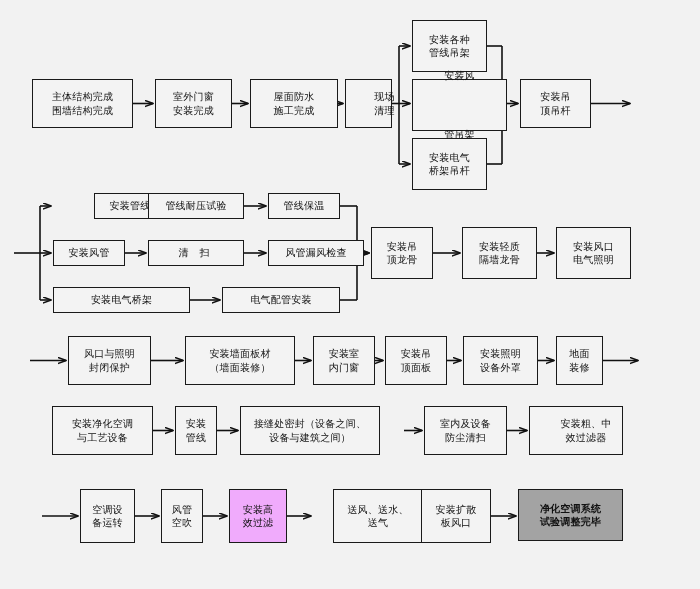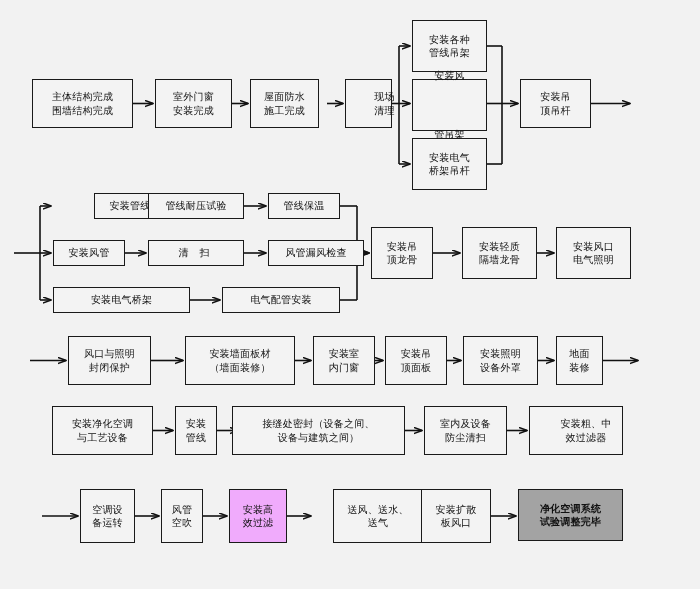--- a/index.html
+++ b/index.html
@@ -117,33 +117,33 @@
 
   <div id="nodes">
       <div class="node" style="left: 32px; top: 79px; width: 101px; height: 49px; border-color: rgb(26, 26, 26); background: rgb(243, 243, 243); color: rgb(17, 17, 17);">
         <span class="ln">主体结构完成</span>
         <span class="ln">围墙结构完成</span>
       </div>
       <div class="node" style="left: 155px; top: 79px; width: 77px; height: 49px; border-color: rgb(26, 26, 26); background: rgb(243, 243, 243); color: rgb(17, 17, 17);">
         <span class="ln">室外门窗</span>
         <span class="ln">安装完成</span>
       </div>
-      <div class="node" style="left: 250px; top: 79px; width: 69px; height: 49px; border-color: rgb(26, 26, 26); background: rgb(243, 243, 243); color: rgb(17, 17, 17);">
+      <div class="node" style="left: 250px; top: 79px; width: 88px; height: 49px; border-color: rgb(26, 26, 26); background: rgb(243, 243, 243); color: rgb(17, 17, 17);">
         <span class="ln">屋面防水</span>
         <span class="ln">施工完成</span>
       </div>
       <div class="node" style="left: 345px; top: 79px; width: 47px; height: 49px; border-color: rgb(26, 26, 26); background: rgb(243, 243, 243); color: rgb(17, 17, 17); padding-left: 32px;">
         <span class="ln">现场</span>
         <span class="ln">清理</span>
       </div>
       <div class="node" style="left: 412px; top: 20px; width: 75px; height: 52px; border-color: rgb(26, 26, 26); background: rgb(243, 243, 243); color: rgb(17, 17, 17);">
         <span class="ln">安装各种</span>
         <span class="ln">管线吊架</span>
       </div>
-      <div class="node" style="left: 412px; top: 79px; width: 75px; height: 52px; border-color: rgb(26, 26, 26); background: rgb(243, 243, 243); color: rgb(17, 17, 17); gap: 45px;">
+      <div class="node" style="left: 412px; top: 79px; width: 95px; height: 52px; border-color: rgb(26, 26, 26); background: rgb(243, 243, 243); color: rgb(17, 17, 17); gap: 45px;">
         <span class="ln">安装风</span>
         <span class="ln">管吊架</span>
       </div>
       <div class="node" style="left: 412px; top: 138px; width: 75px; height: 52px; border-color: rgb(26, 26, 26); background: rgb(243, 243, 243); color: rgb(17, 17, 17);">
         <span class="ln">安装电气</span>
         <span class="ln">桥架吊杆</span>
       </div>
       <div class="node" style="left: 520px; top: 79px; width: 71px; height: 49px; border-color: rgb(26, 26, 26); background: rgb(243, 243, 243); color: rgb(17, 17, 17);">
         <span class="ln">安装吊</span>
         <span class="ln">顶吊杆</span>
@@ -209,21 +209,21 @@
         <span class="ln">装修</span>
       </div>
       <div class="node" style="left: 52px; top: 406px; width: 101px; height: 49px; border-color: rgb(26, 26, 26); background: rgb(243, 243, 243); color: rgb(17, 17, 17);">
         <span class="ln">安装净化空调</span>
         <span class="ln">与工艺设备</span>
       </div>
       <div class="node" style="left: 175px; top: 406px; width: 42px; height: 49px; border-color: rgb(26, 26, 26); background: rgb(243, 243, 243); color: rgb(17, 17, 17);">
         <span class="ln">安装</span>
         <span class="ln">管线</span>
       </div>
-      <div class="node" style="left: 232px; top: 406px; width: 173px; height: 49px; border-color: rgb(26, 26, 26); background: rgb(243, 243, 243); color: rgb(17, 17, 17); font-family: Liberation Serif, serif;">
+      <div class="node" style="left: 240px; top: 406px; width: 140px; height: 49px; border-color: rgb(26, 26, 26); background: rgb(243, 243, 243); color: rgb(17, 17, 17); font-family: Liberation Serif, serif;">
         <span class="ln">接缝处密封（设备之间、</span>
         <span class="ln">设备与建筑之间）</span>
       </div>
       <div class="node" style="left: 424px; top: 406px; width: 83px; height: 49px; border-color: rgb(26, 26, 26); background: rgb(243, 243, 243); color: rgb(17, 17, 17);">
         <span class="ln">室内及设备</span>
         <span class="ln">防尘清扫</span>
       </div>
       <div class="node" style="left: 529px; top: 406px; width: 94px; height: 49px; border-color: rgb(26, 26, 26); background: rgb(243, 243, 243); color: rgb(17, 17, 17); padding-left: 20px;">
         <span class="ln">安装粗、中</span>
         <span class="ln">效过滤器</span>

